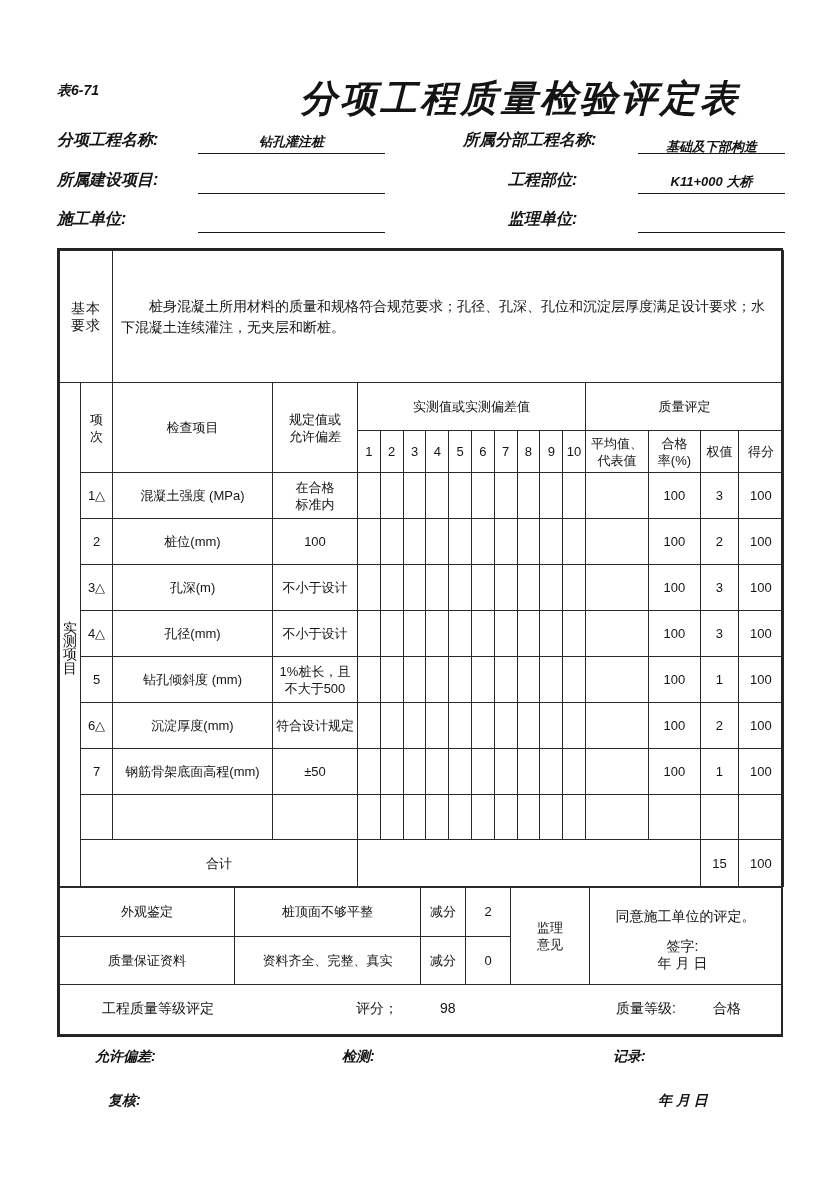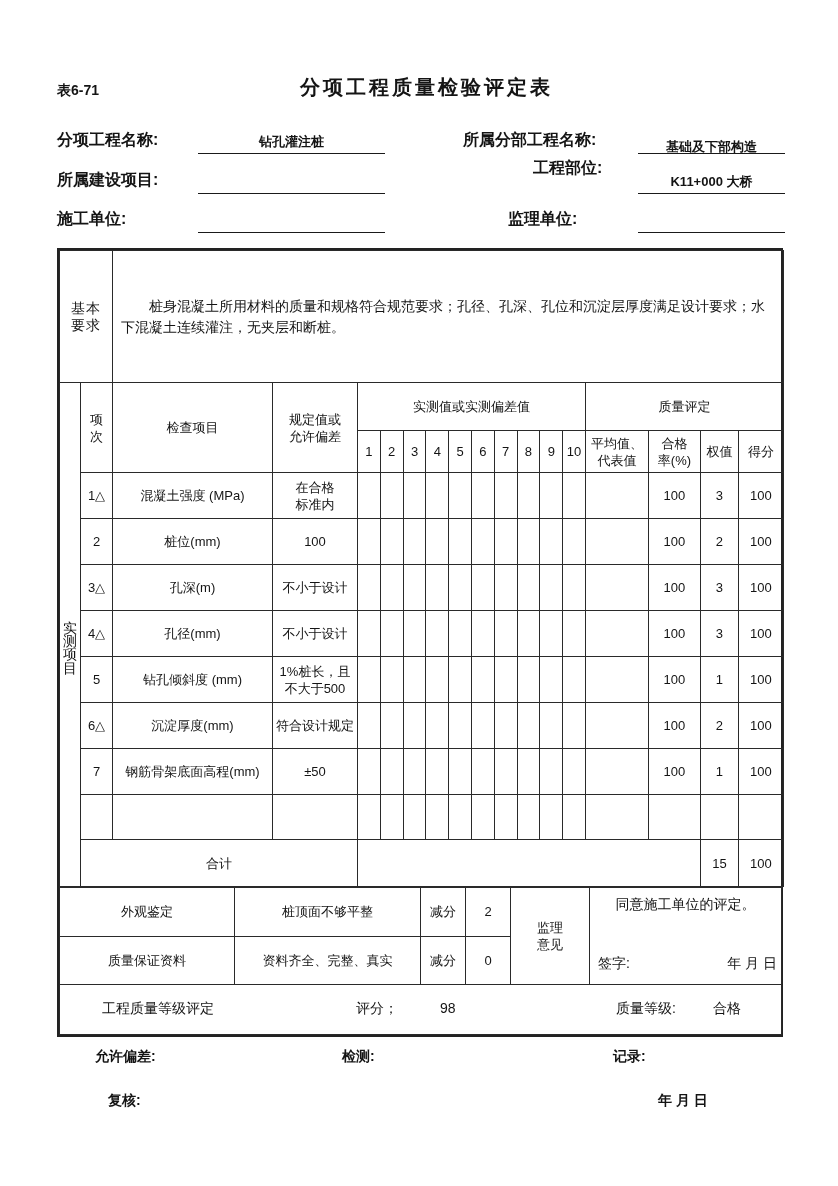--- a/index.html
+++ b/index.html
@@ -2,25 +2,25 @@
 <html><head>
 <meta charset="utf-8">
 <style>
   * { margin:0; padding:0; box-sizing:border-box; }
   html,body { background:#ffffff; }
   body {
     width:838px; height:1186px; position:relative;
     font-family:"Liberation Sans", sans-serif;
     color:#141414;
   }
-  .abs { position:absolute; }
+  .abs { position:absolute;font-style:italic; }
 
   
   .form-no { font-size:14px; font-weight:bold; }
-  .page-title { font-size:20px; font-weight:bold; letter-spacing:3px; }
+  .page-title { font-size:37px; font-weight:bold; letter-spacing:3px; }
   .field-label { font-size:16px; font-weight:bold; white-space:nowrap; }
   .field-value { font-size:13px; font-weight:bold; text-align:center; white-space:nowrap; }
   .underline { border-bottom:1.5px solid #1a1a1a; height:0; }
 
   
   .table-wrap {
     position:absolute; left:57px; top:248px; width:726px;
     border:2px solid #222;
   }
   table { border-collapse:collapse; table-layout:fixed; width:722px; }
@@ -48,22 +48,22 @@
   .side-label {
     writing-mode:vertical-rl; text-orientation:upright;
     letter-spacing:14px; font-size:14px; padding-top:4px;
   }
   .num-cell { font-size:13px; }
   .item-cell { font-size:13px;margin-top:28px; }
 
   
   .opinion-cell { padding:0; }
   .opinion-inner { display:flex; flex-direction:column; justify-content:space-between; height:96px; }
-  .opinion-top { padding-top:8px; font-size:14px; }
-  .opinion-bottom { display:flex; justify-content:space-between; padding:0 4px 12px 8px; font-size:14px; }
+  .opinion-top { padding-top:20px; font-size:14px; }
+  .opinion-bottom { display:flex; justify-content:space-between; padding:0 14px 12px 8px; font-size:14px;flex-direction:column; }
   .grade-row-inner { position:relative; height:49px;margin-left:16px; }
   .grade-row-inner span { position:absolute; top:15px; font-size:14px; white-space:nowrap; }
 
   
   .footer-label { font-size:14px; font-weight:bold; white-space:nowrap; }
 </style>
 </head>
 <body>
 
 <div class="abs form-no" style="left:57px; top:82px;">表6-71</div>
@@ -75,21 +75,21 @@
 <div class="abs underline" style="left:198px; top:153px; width:187px;"></div>
 
 <div class="abs field-label" style="left:463px; top:130px;">所属分部工程名称:</div>
 <div class="abs field-value" style="left:638px; top:138px; width:147px;">基础及下部构造</div>
 <div class="abs underline" style="left:638px; top:153px; width:147px;"></div>
 
 <div class="abs field-label" style="left:57px; top:170px;">所属建设项目:</div>
 <div class="abs field-value" style="left:198px; top:173px; width:187px;"></div>
 <div class="abs underline" style="left:198px; top:193px; width:187px;"></div>
 
-<div class="abs field-label" style="left:508px; top:158px;margin-left:25px;">工程部位:</div>
+<div class="abs field-label" style="left:508px; top:170px;">工程部位:</div>
 <div class="abs field-value" style="left:638px; top:173px; width:147px;">K11+000 大桥</div>
 <div class="abs underline" style="left:638px; top:193px; width:147px;"></div>
 
 <div class="abs field-label" style="left:57px; top:209px;">施工单位:</div>
 <div class="abs field-value" style="left:198px; top:212px; width:187px;"></div>
 <div class="abs underline" style="left:198px; top:232px; width:187px;"></div>
 
 <div class="abs field-label" style="left:508px; top:209px;">监理单位:</div>
 <div class="abs field-value" style="left:638px; top:212px; width:147px;"></div>
 <div class="abs underline" style="left:638px; top:232px; width:147px;"></div>

